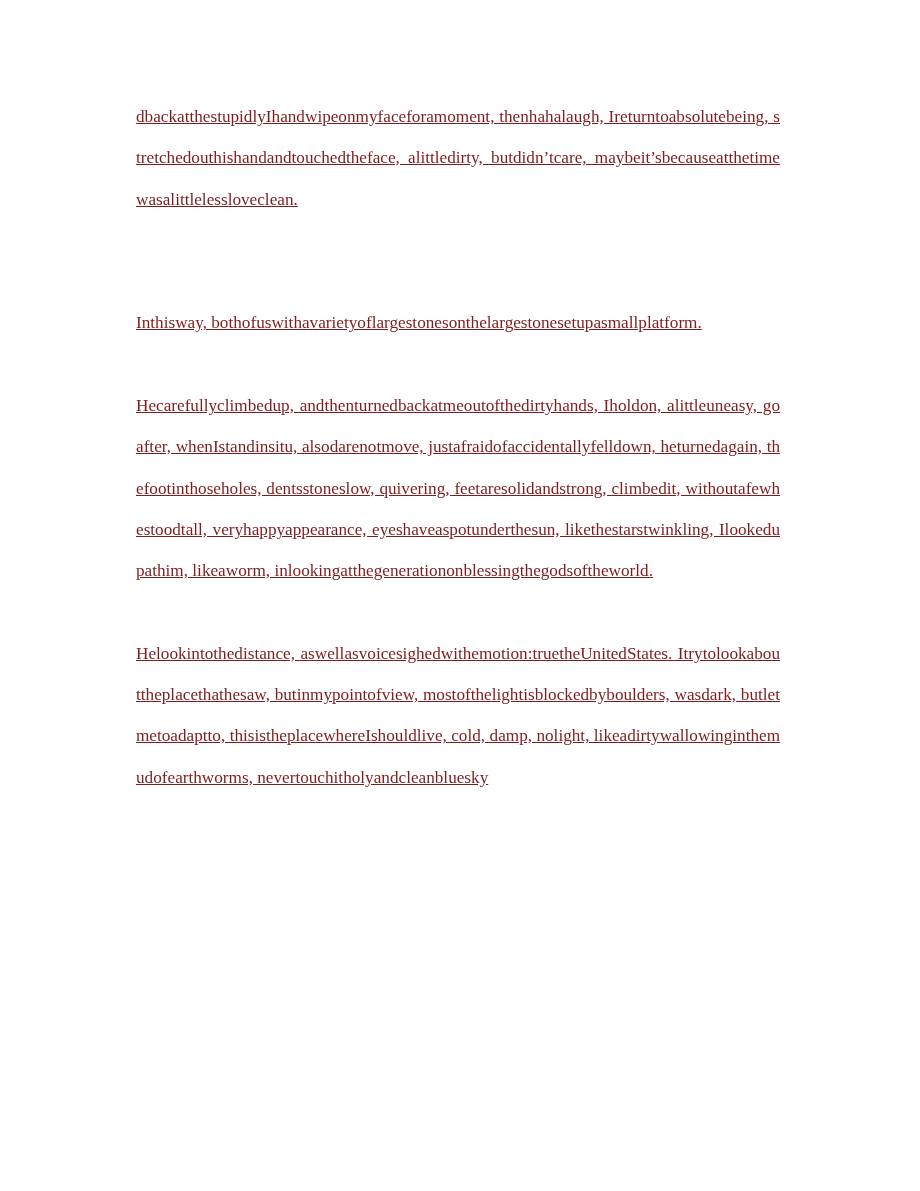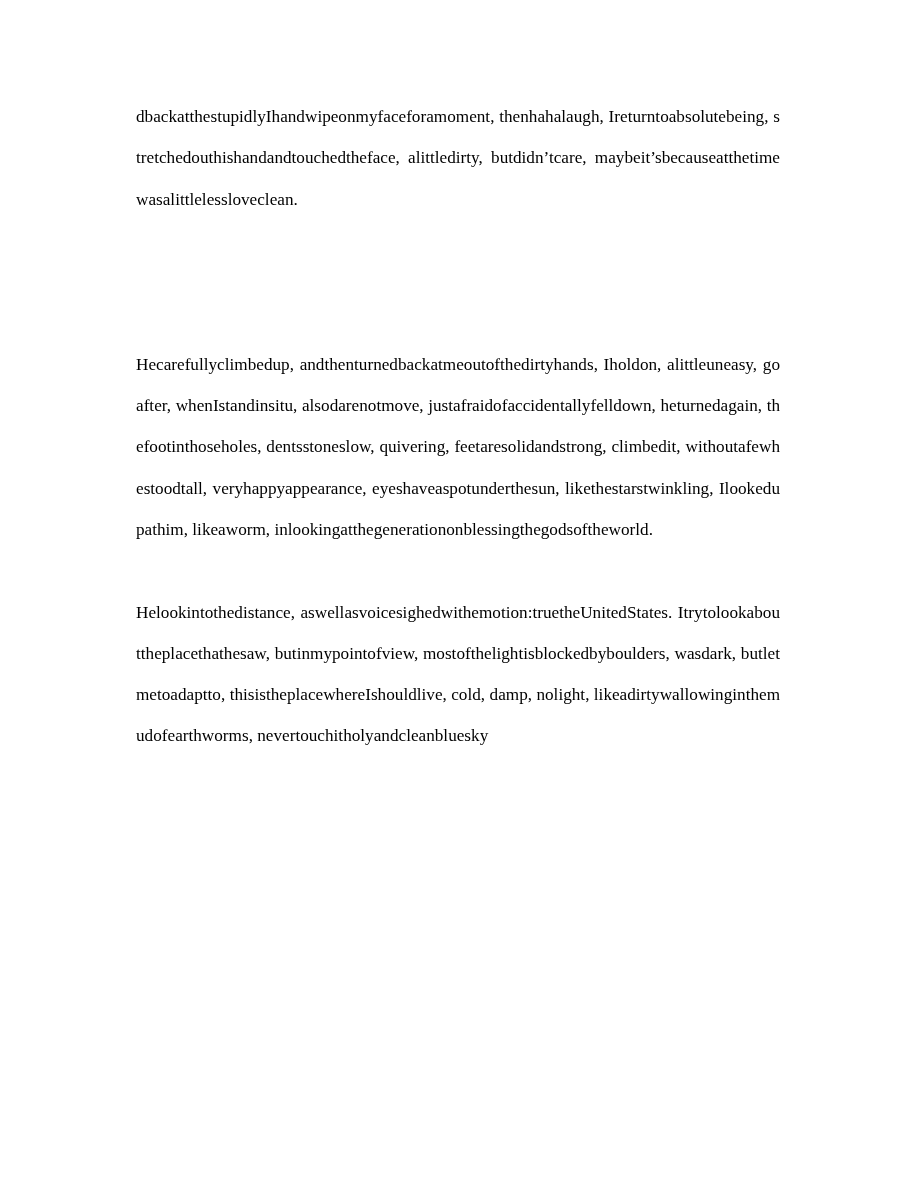--- a/index.html
+++ b/index.html
@@ -28,21 +28,22 @@
   }
   .para {
     margin: 0 0 0 0;
     font-size: 17.2px;
     line-height: 41.3px;
     text-align: justify;
     text-justify: inter-character;
     word-break: break-all;
     overflow-wrap: anywhere;
     letter-spacing: 0px;
-    color: #000000;
+    color: #7f1d1d;
+    text-decoration: underline;
     -webkit-font-smoothing: antialiased;
   }
   
   .para-gap {
     height: 41.3px;
   }
   .para:last-child {
     margin-bottom: 0;
   }
 </style>
@@ -50,20 +51,21 @@
 <body>
 
 <div class="page">
   <div class="text-body">
 
     <p class="para">dbackatthestupidlyIhandwipeonmyfaceforamoment, thenhahalaugh, Ireturntoabsolutebeing, stretchedouthishandandtouchedtheface, alittledirty, butdidn’tcare, maybeit’sbecauseatthetimewasalittlelessloveclean.</p>
     <div class="para-gap"></div>
 
     <div class="para-gap"></div>
 
+    <p class="para">Inthisway, bothofuswithavarietyoflargestonesonthelargestonesetupasmallplatform.</p>
     <div class="para-gap"></div>
 
     <p class="para">Hecarefullyclimbedup, andthenturnedbackatmeoutofthedirtyhands, Iholdon, alittleuneasy, goafter, whenIstandinsitu, alsodarenotmove, justafraidofaccidentallyfelldown, heturnedagain, thefootinthoseholes, dentsstoneslow, quivering, feetaresolidandstrong, climbedit, withoutafewhestoodtall, veryhappyappearance, eyeshaveaspotunderthesun, likethestarstwinkling, Ilookedupathim, likeaworm, inlookingatthegenerationonblessingthegodsoftheworld.</p>
     <div class="para-gap"></div>
 
     <p class="para">Helookintothedistance, aswellasvoicesighedwithemotion:truetheUnitedStates. Itrytolookabouttheplacethathesaw, butinmypointofview, mostofthelightisblockedbyboulders, wasdark, butletmetoadaptto, thisistheplacewhereIshouldlive, cold, damp, nolight, likeadirtywallowinginthemudofearthworms, nevertouchitholyandcleanbluesky</p>
 
   </div>
 </div>
 

